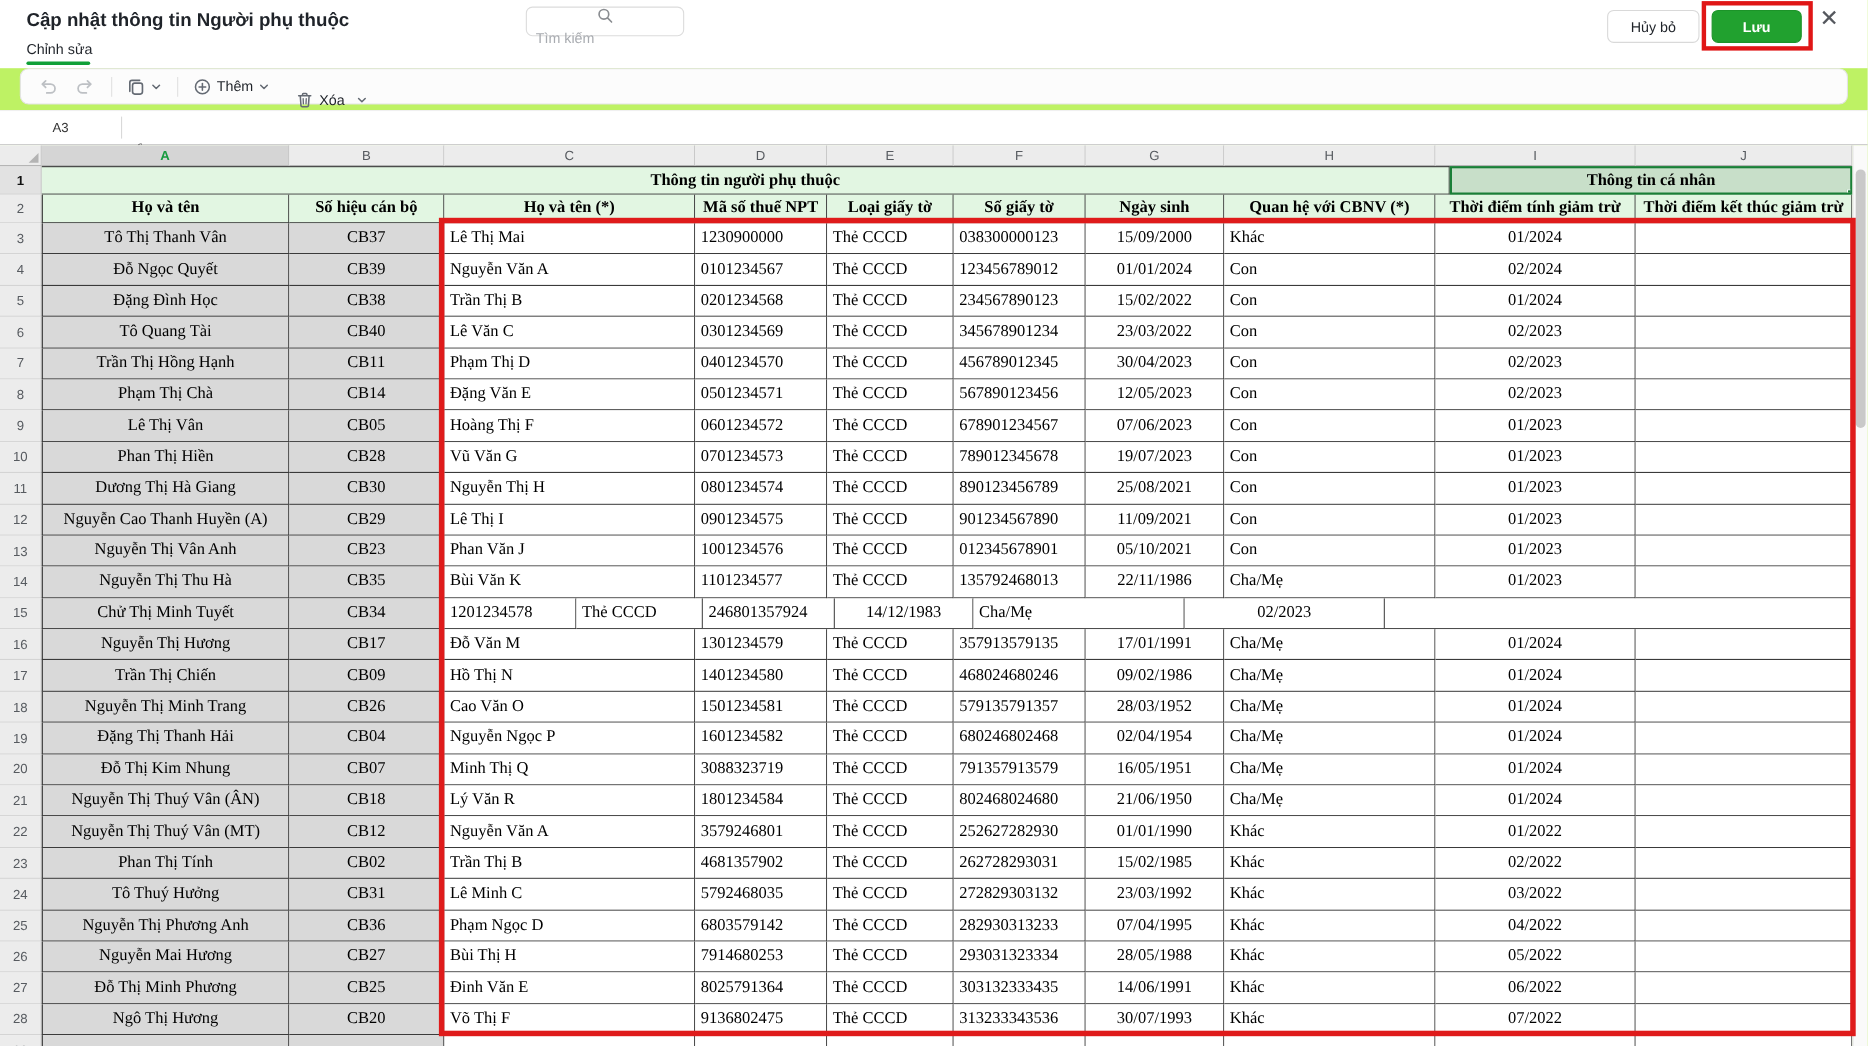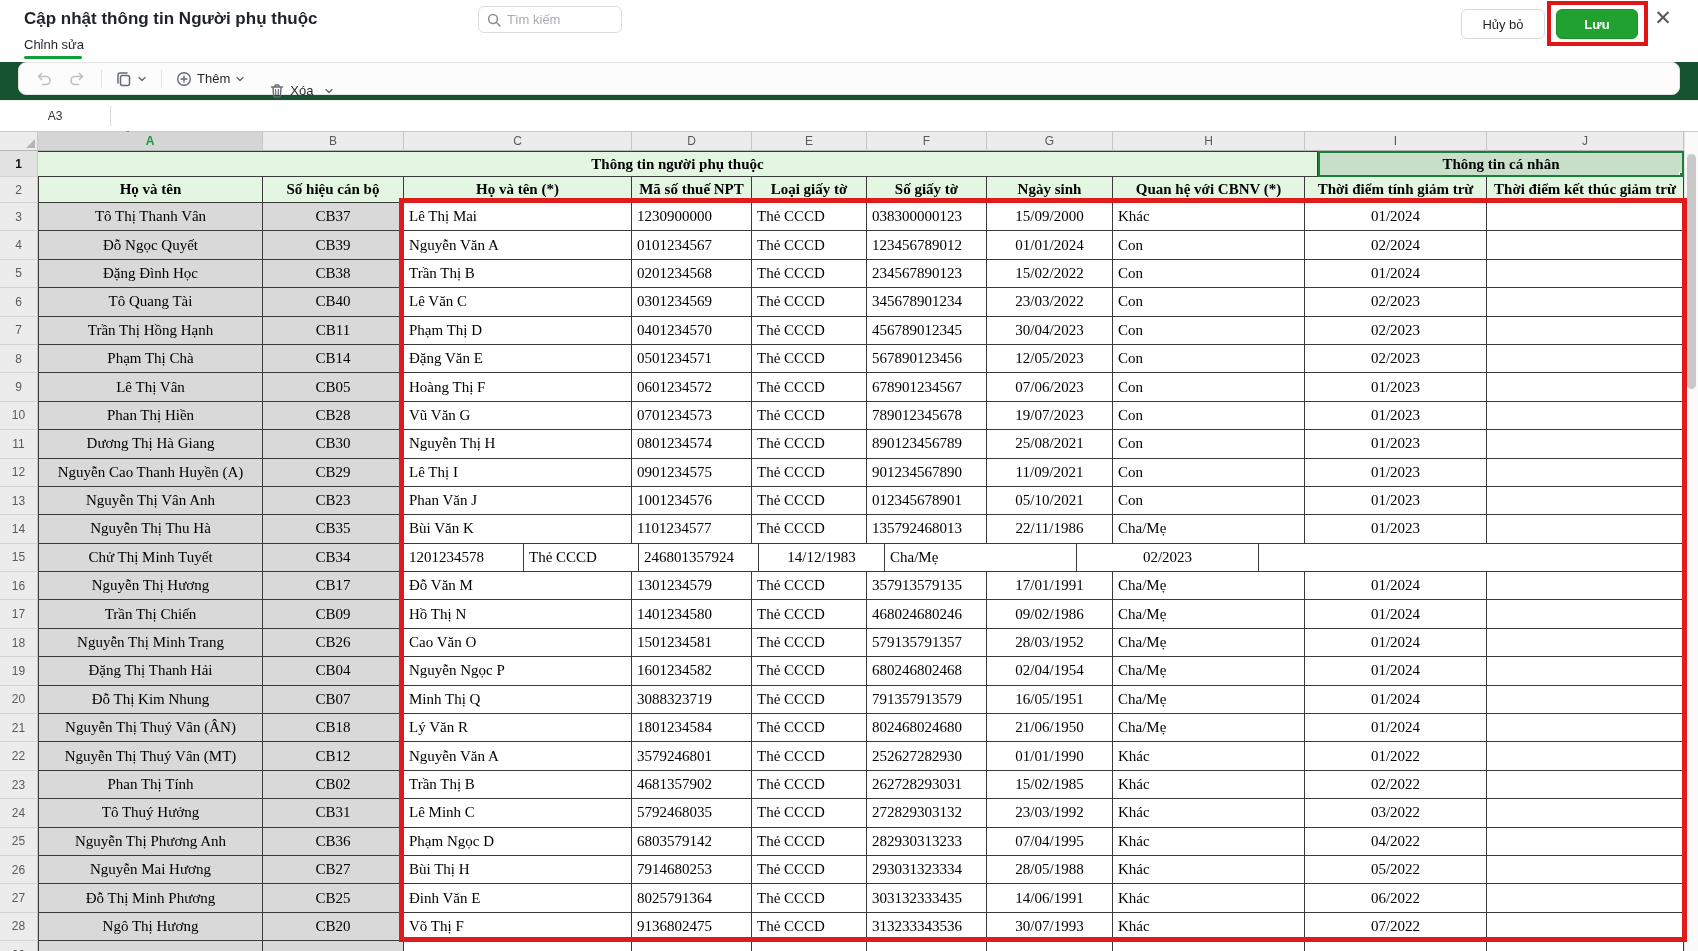--- a/index.html
+++ b/index.html
@@ -1,27 +1,27 @@
 <!DOCTYPE html>
 <html><head>
 <meta charset="utf-8">
 <style>
   * { margin:0; padding:0; box-sizing:border-box; }
   html,body { width:1698px; height:951px; overflow:hidden; background:#fff;
     font-family:"Liberation Sans", sans-serif; }
-  #stage { position:relative; width:1698px; height:951px; background:#14532d; }
+  #stage { position:relative; width:1698px; height:951px; background:#bef264; }
 
   
   #topbar { position:absolute; left:0; top:0; width:1698px; height:62px; background:#fff; }
   #title { position:absolute; left:24px; top:9px; font-size:17px; font-weight:bold; color:#1f2329; }
   #tab-edit { position:absolute; left:24px; top:37px; font-size:13px; color:#1f2329; padding-bottom:6px; cursor:pointer; }
   #tab-underline { position:absolute; left:24px; top:56px; width:58px; height:3px; background:#10a037; border-radius:2px; }
 
   #searchbox { position:absolute; left:478px; top:6px; width:144px; height:27px; border:1px solid #dcdcdc;
-    border-radius:6px; background:#fff; display:flex; align-items:center; padding:0 8px; gap:6px; }
+    border-radius:6px; background:#fff; display:flex; align-items:center; padding:0 8px; gap:6px;flex-direction:column; }
   #searchbox svg { flex:0 0 auto; }
   #search-input { border:none; outline:none; width:100%; font-size:13px; color:#333; background:transparent; }
   #search-input::placeholder { color:#a8abb0; }
 
   .btn { position:absolute; top:9px; height:30px; border-radius:6px; font-size:13px; display:flex;
     align-items:center; justify-content:center; cursor:pointer; }
   #btn-cancel { left:1461px; width:84px; background:#fff; border:1px solid #d9d9d9; color:#1f2329; }
   #btn-save { left:1556px; width:82px; background:#21a12f; border:1px solid #1c9429; color:#fff; font-weight:bold; }
   #close-x { position:absolute; left:1652px; top:7px; width:22px; height:22px; color:#55585e; font-size:21px;
     line-height:22px; text-align:center; cursor:pointer; }

